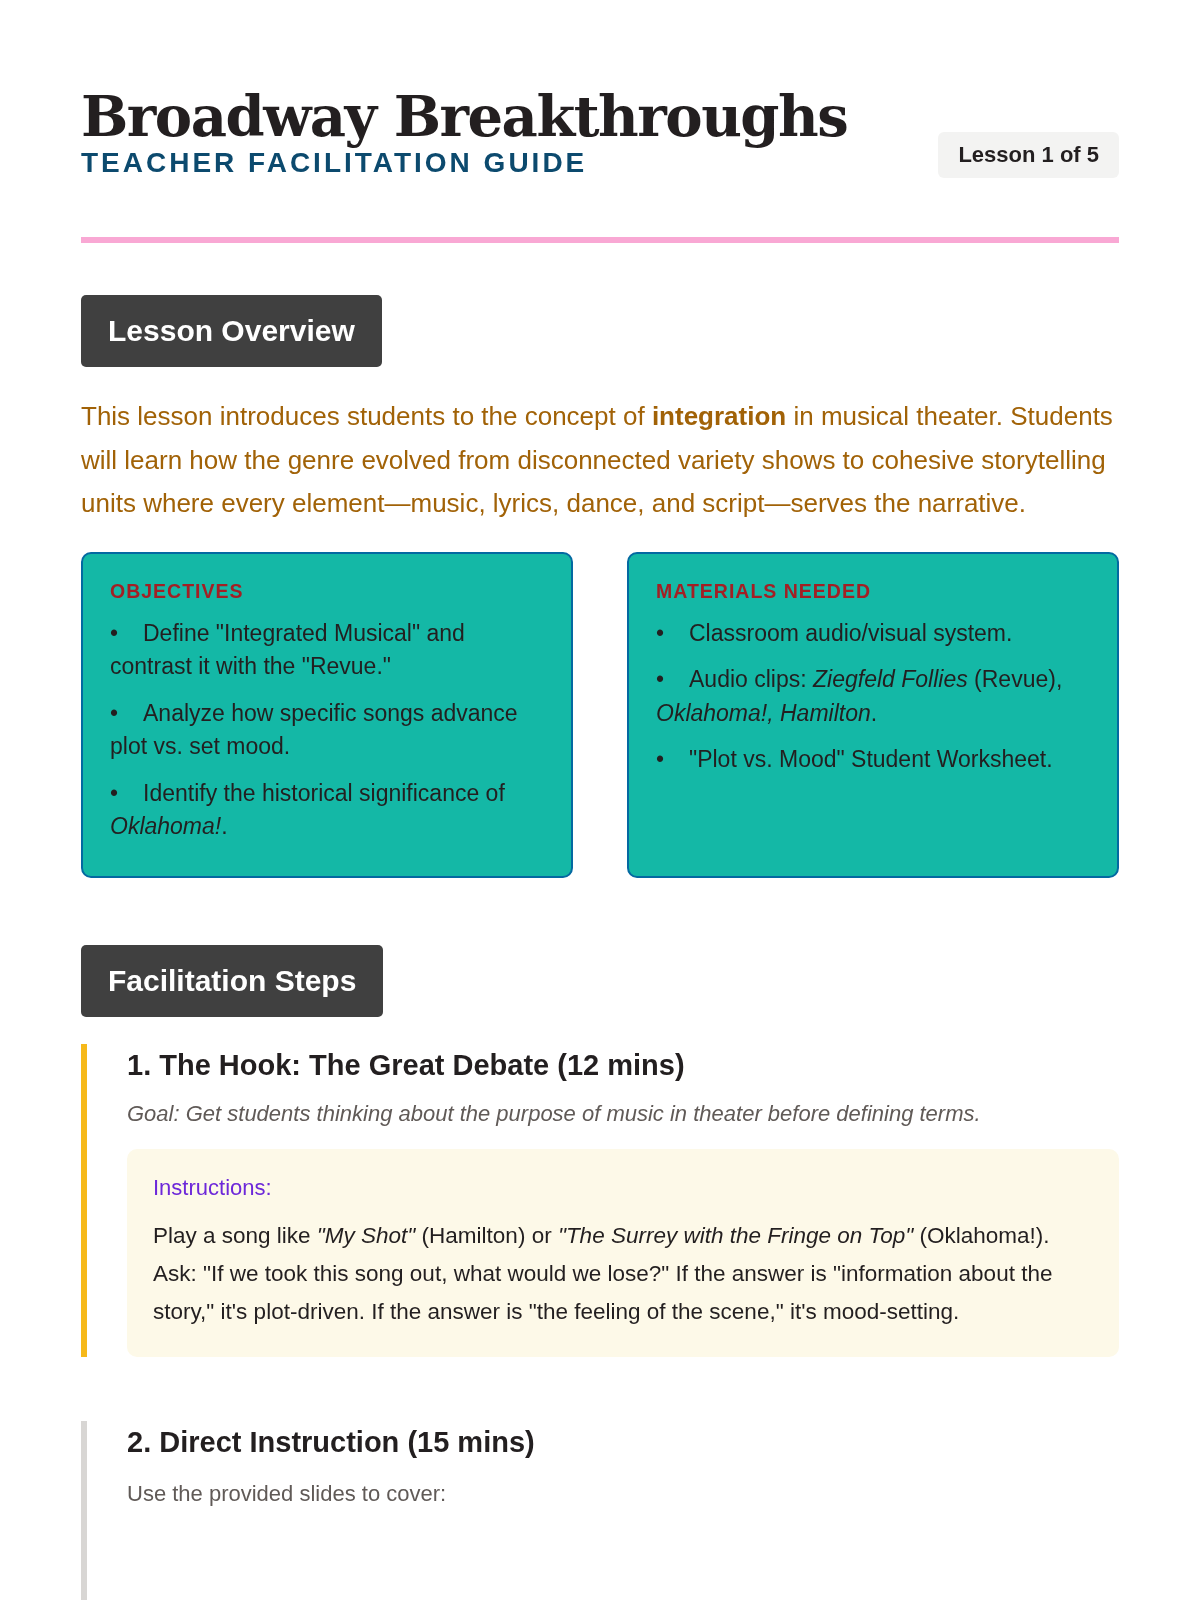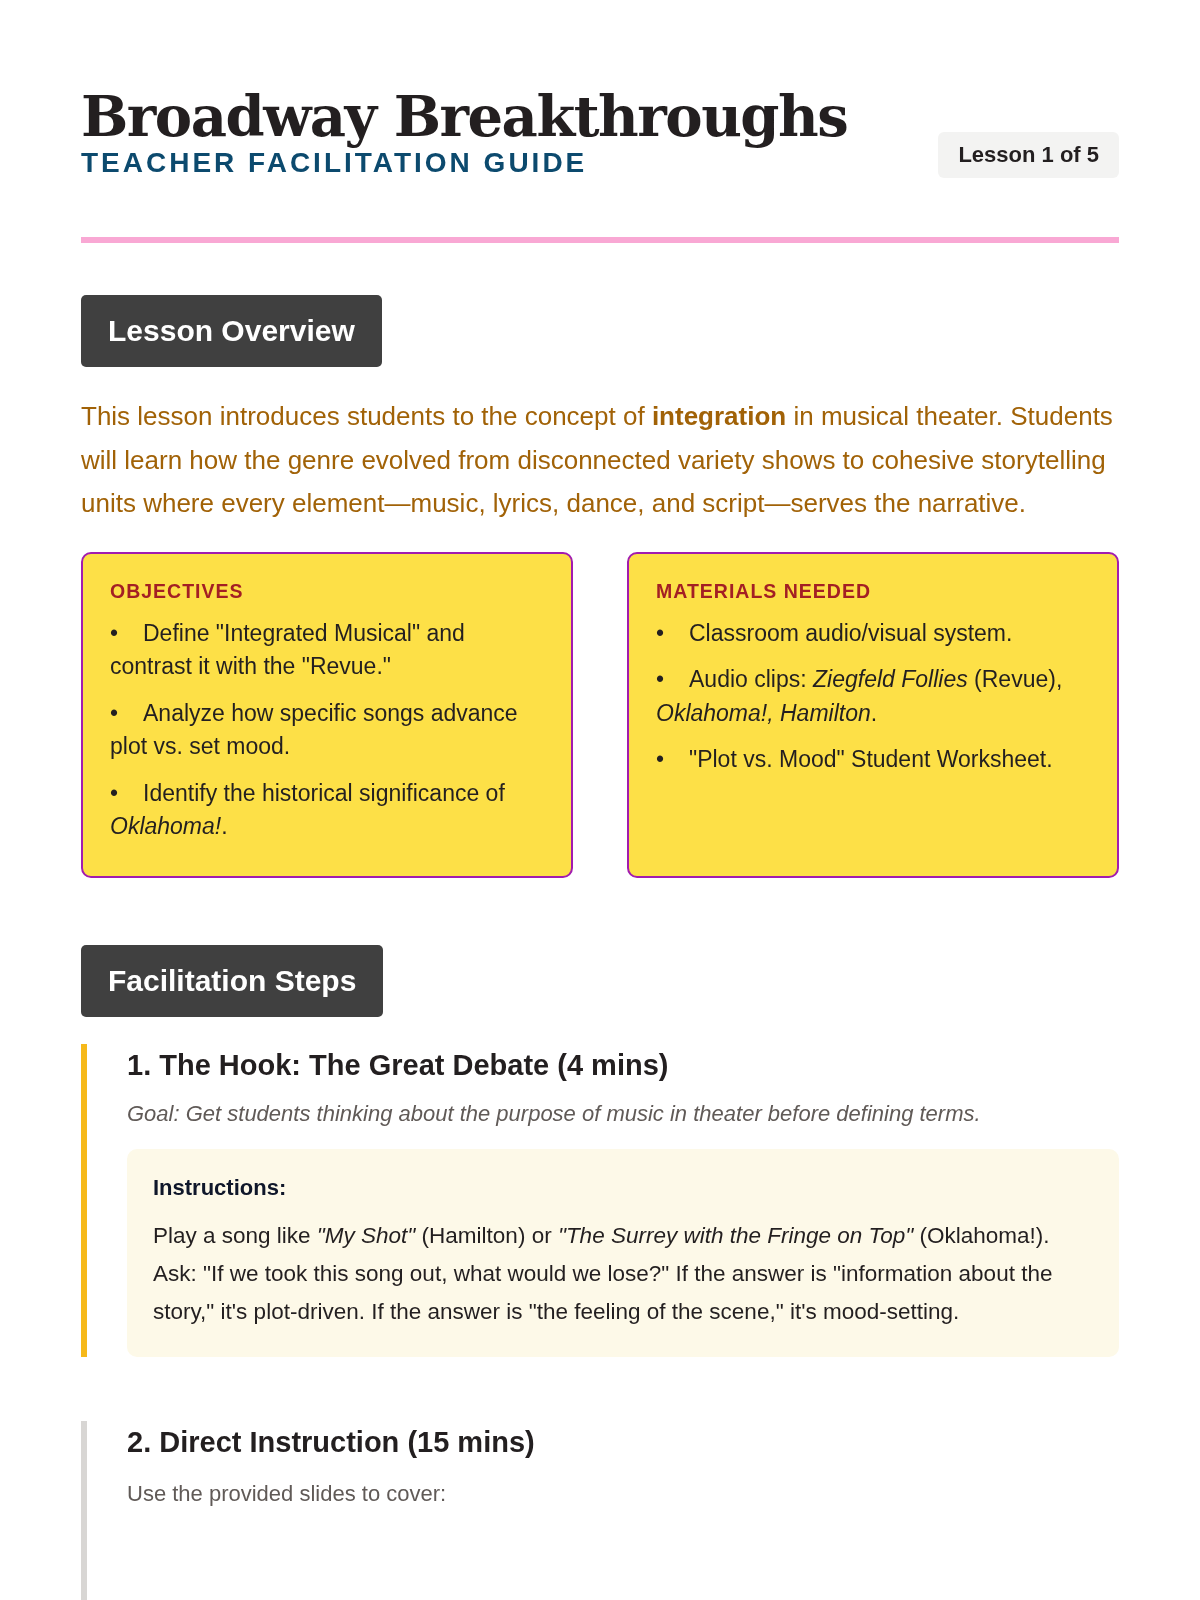--- a/index.html
+++ b/index.html
@@ -31,21 +31,21 @@
     border-radius: 5px; line-height: 38px;
   }
   .overview-tag { margin-top: 52px; }
   .intro {
     font-size: 26px; line-height: 43.5px; color: #a16207;
     margin-top: 28px;
   }
   .intro b { font-weight: bold; }
   .cards { display: flex; gap: 54px; margin-top: 26px; }
   .card {
-    flex: 1; background: #fde047; border: 2px solid #a21caf;
+    flex: 1; background: #14b8a6; border: 2px solid #0369a1;
     border-radius: 10px; padding: 26px 26px 26px 27px; height: 270px;
   }
   .card-title {
     color: #a31f24; font-weight: bold; font-size: 19.5px;
     letter-spacing: 1px; margin-bottom: 14px;
   }
   .card ul { list-style: none; margin: 0; padding: 0; }
   .card li {
     font-size: 23px; line-height: 33.5px; color: #231f20;
     margin-bottom: 13px;
@@ -56,21 +56,21 @@
   .step { margin-top: 27px; padding-left: 46px; position: relative; }
   .step .bar { position: absolute; left: 0; top: 0; bottom: 0; width: 6px; }
   .step1 .bar { background: #f6b91a; }
   .step2 .bar { background: #d8d6d4; }
   .step-title { font-size: 29px; font-weight: bold; color: #231f20; line-height: 38px; padding-top: 2px; }
   .goal { font-style: italic; font-size: 22px; color: #605a57; margin-top: 15px; line-height: 30px; }
   .instr-box {
     background: #fdf9e8; border-radius: 10px; margin-top: 20px;
     padding: 24px 26px 26px 26px;
   }
-  .instr-label { font-size: 22px; font-weight: bold; color: #0f172a; line-height: 30px; }
+  .instr-label { font-size: 22px; font-weight: normal; color: #6d28d9; line-height: 30px; }
   .instr-text { font-size: 22.5px; line-height: 38px; color: #231f20; margin-top: 14px; }
   .instr-text i { font-style: italic; }
   .step2 { margin-top: 64px; height: 200px; }
   .plain { font-size: 22px; color: #605a57; margin-top: 18px; line-height: 30px; }
 </style>
 </head>
 <body>
 
 <div class="page">
 
@@ -103,21 +103,21 @@
         </ul>
       </div>
     </div>
   </section>
 
   <section>
     <div class="section-tag steps-tag">Facilitation Steps</div>
 
     <div class="step step1">
       <div class="bar"></div>
-      <div class="step-title">1. The Hook: The Great Debate (4 mins)</div>
+      <div class="step-title">1. The Hook: The Great Debate (12 mins)</div>
       <div class="goal">Goal: Get students thinking about the purpose of music in theater before defining terms.</div>
       <div class="instr-box">
         <div class="instr-label">Instructions:</div>
         <div class="instr-text"><span>Play a song like </span><i>"My Shot"</i><span> (Hamilton) or </span><i>"The Surrey with the Fringe on Top"</i><span> (Oklahoma!). Ask: "If we took this song out, what would we lose?" If the answer is "information about the story," it's plot-driven. If the answer is "the feeling of the scene," it's mood-setting.</span></div>
       </div>
     </div>
 
     <div class="step step2">
       <div class="bar"></div>
       <div class="step-title">2. Direct Instruction (15 mins)</div>

